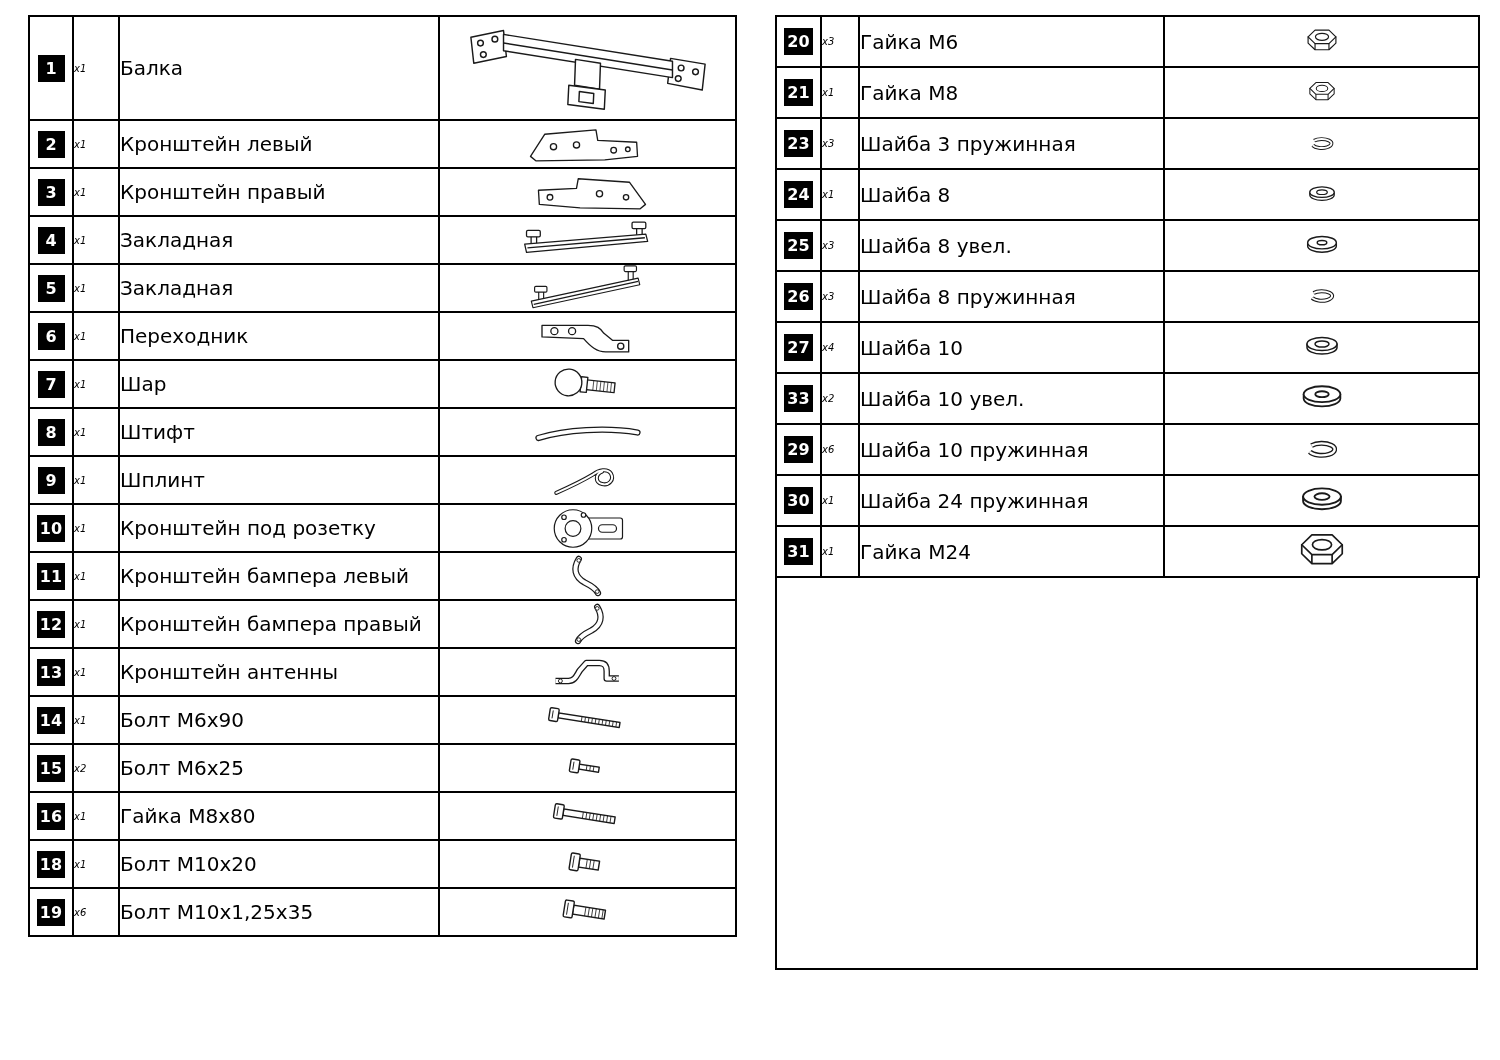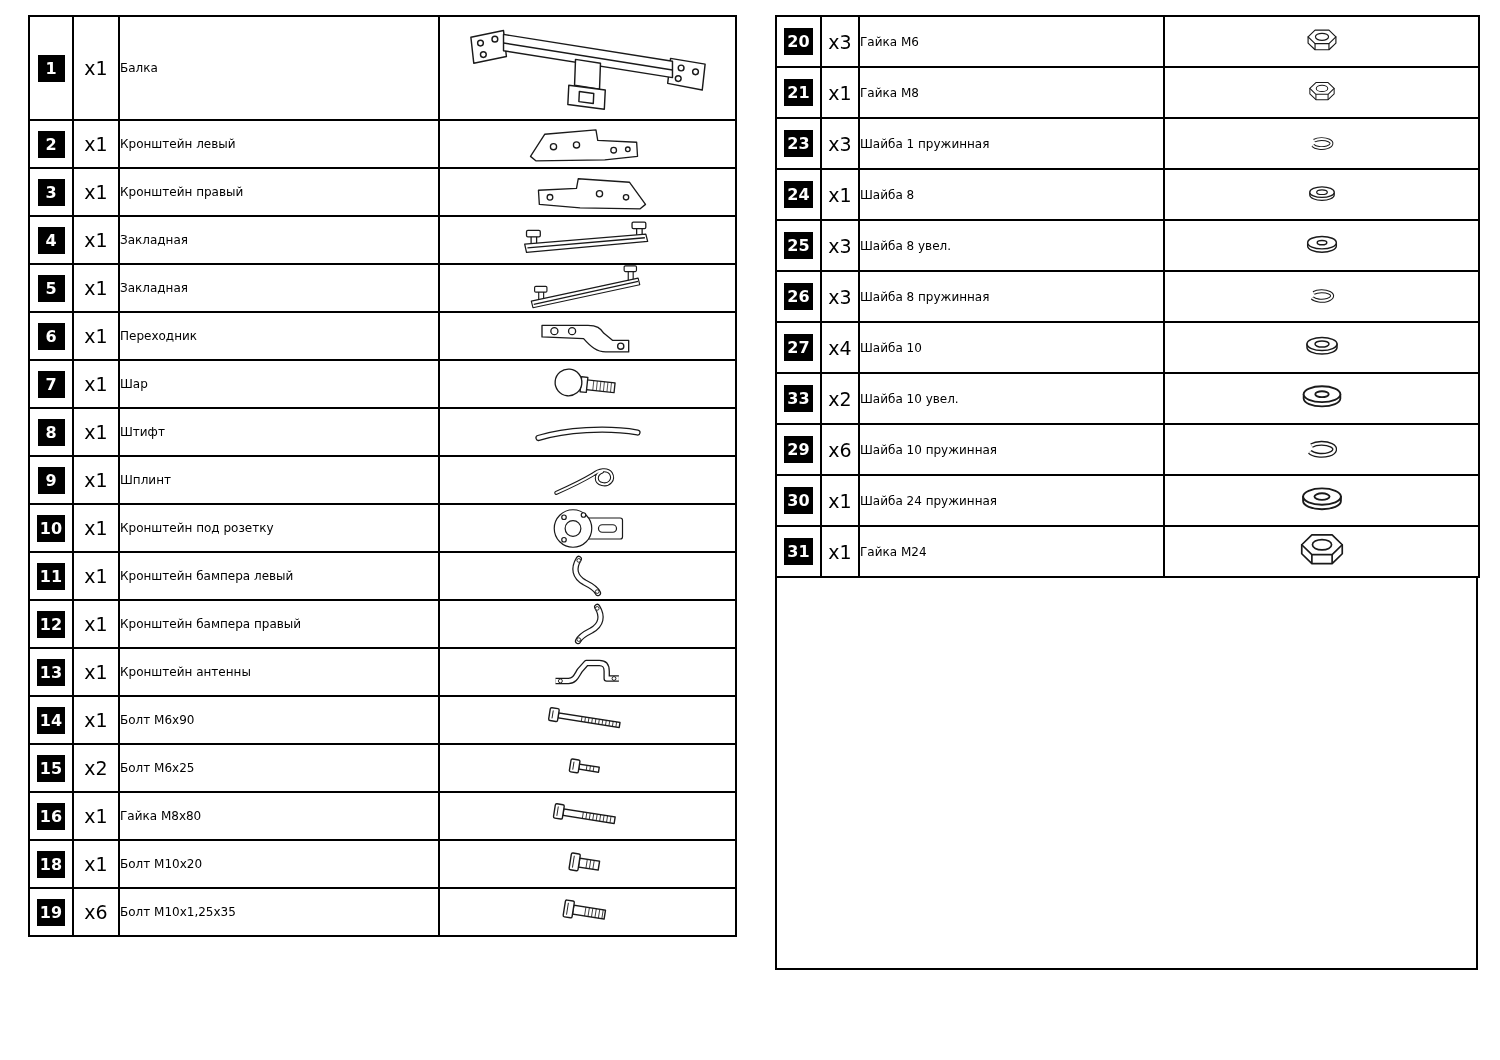--- a/index.html
+++ b/index.html
@@ -18,22 +18,22 @@
   #left-table tr { height:48px; }
   #left-table tr.tall { height:104px; }
   #right-table tr { height:51px;margin-top:32px; }
 
   .num-cell { text-align:center; }
   .num-badge {
     display:inline-flex; align-items:center; justify-content:center;
     min-width:27px; height:27px; padding:0 3px; box-sizing:border-box;
     background:#000; color:#fff; font-weight:bold; font-size:16px;
   }
-  .qty-cell  { text-align:center; font-size:19px; }
-  .name-cell { padding:0 10px; font-size:12px; text-align:left; }
+  .qty-cell  { font-size:10px;font-style:italic; }
+  .name-cell { padding:0 10px; font-size:20px; text-align:left; }
   .img-cell  { text-align:center; }
   .part-icon { display:inline-block; vertical-align:middle; line-height:0; }
 
   .right-empty {
     width:703px; height:392px; box-sizing:border-box;
     border:2px solid #000; border-top:none; background:#fff;
   }
 </style>
 </head>
 <body>
@@ -354,21 +354,21 @@
                     <polygon points="40,14 31,22.7 13,22.7 4,14 13,5.3 31,5.3"></polygon>
                     <line x1="13" y1="22.7" x2="13" y2="30.7"></line>
                     <line x1="31" y1="22.7" x2="31" y2="30.7"></line>
                     <ellipse cx="22" cy="14" rx="8.5" ry="4.6"></ellipse>
                   </g>
                 </svg></span></td>
           </tr>
           <tr>
             <td class="num-cell"><span class="num-badge">23</span></td>
             <td class="qty-cell">x3</td>
-            <td class="name-cell">Шайба 1 пружинная</td>
+            <td class="name-cell">Шайба 3 пружинная</td>
             <td class="img-cell"><span class="part-icon"><svg viewBox="0 0 40 26" width="30" height="20">
                   <path d="M9.5,8.6 A13,6 0 1 1 7.8,14.8" fill="none" stroke="#1a1a1a" stroke-width="5"></path>
                   <path d="M9.5,8.6 A13,6 0 1 1 7.8,14.8" fill="none" stroke="#fff" stroke-width="2.4"></path>
                 </svg></span></td>
           </tr>
           <tr>
             <td class="num-cell"><span class="num-badge">24</span></td>
             <td class="qty-cell">x1</td>
             <td class="name-cell">Шайба 8</td>
             <td class="img-cell"><span class="part-icon"><svg viewBox="0 0 44 27" width="36" height="22">

